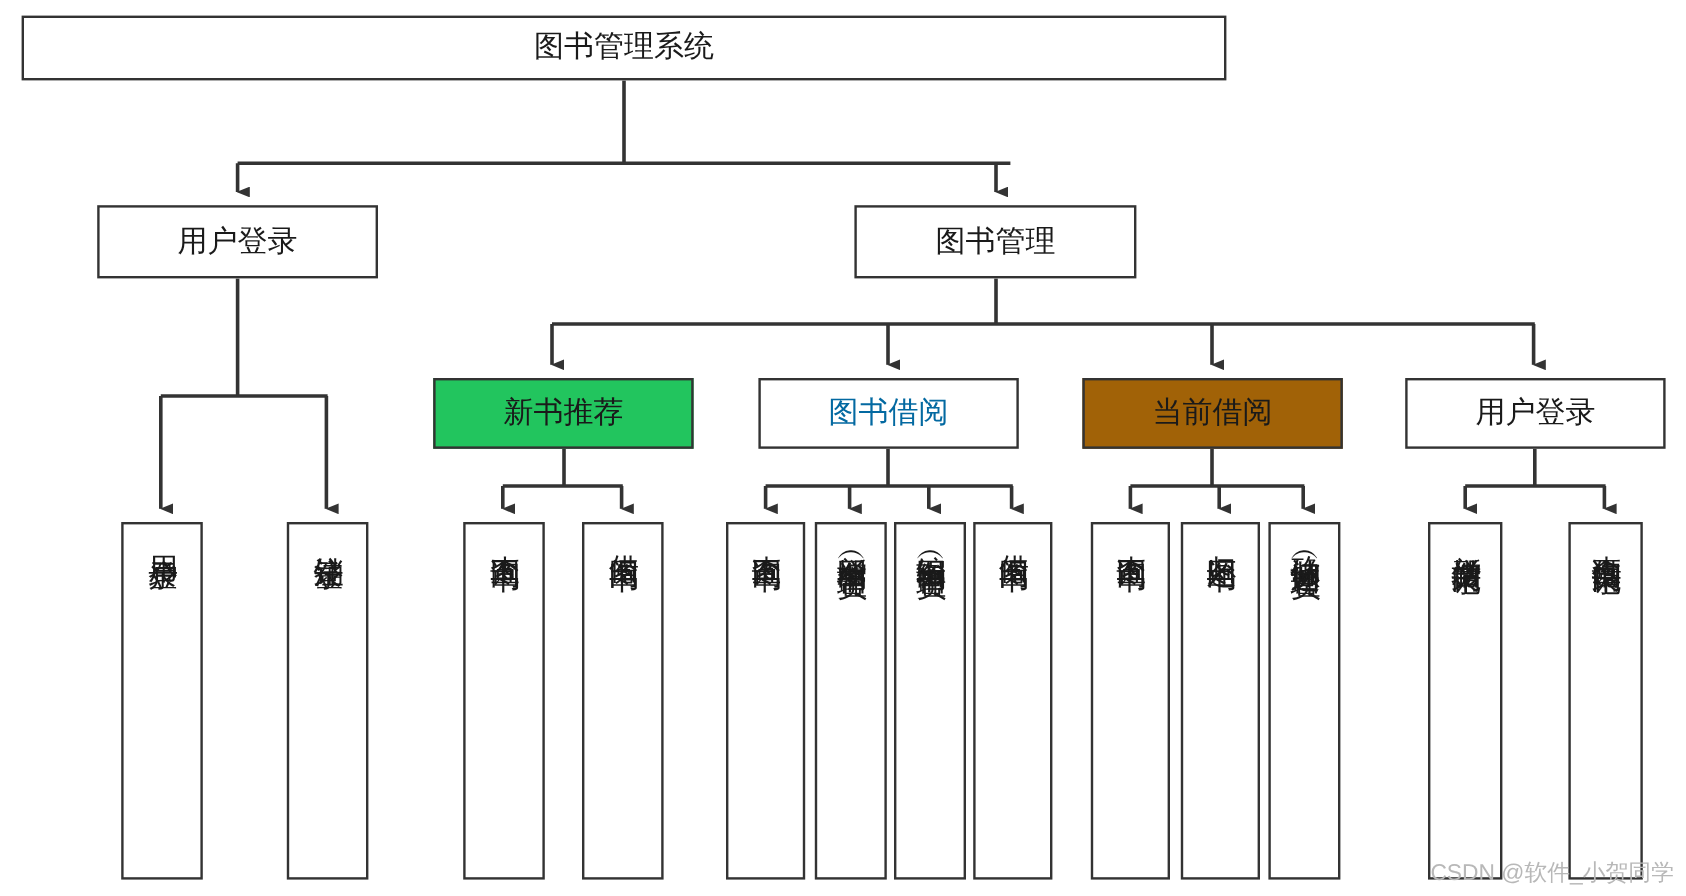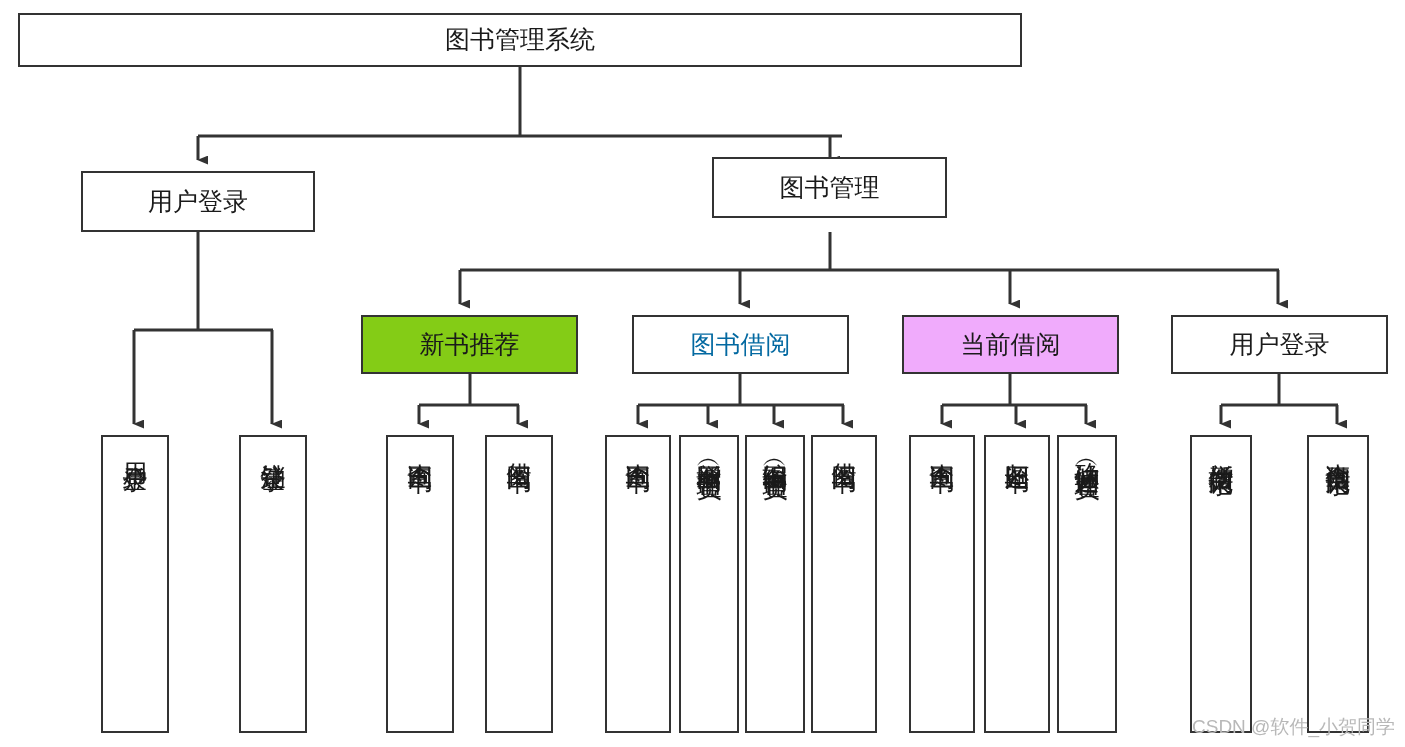--- a/index.html
+++ b/index.html
@@ -122,31 +122,31 @@
     </g>
   </svg>
 
   <div class="node horiz" style="left: 18px; top: 13px; width: 1004px; height: 54px; border-color: rgb(51, 51, 51); background: rgb(255, 255, 255);">
     <span class="label" style="color: rgb(26, 26, 26);">图书管理系统</span>
   </div>
 
   <div class="node horiz" style="left: 81px; top: 171px; width: 234px; height: 61px; border-color: rgb(51, 51, 51); background: rgb(255, 255, 255);">
     <span class="label" style="color: rgb(26, 26, 26);">用户登录</span>
   </div>
-  <div class="node horiz" style="left: 712px; top: 157px; width: 235px; height: 61px; border-color: rgb(51, 51, 51); background: rgb(255, 255, 255);">
+  <div class="node horiz" style="left: 712px; top: 171px; width: 235px; height: 61px; border-color: rgb(51, 51, 51); background: rgb(255, 255, 255);">
     <span class="label" style="color: rgb(26, 26, 26);">图书管理</span>
   </div>
 
-  <div class="node horiz" style="left: 361px; top: 315px; width: 217px; height: 59px; border-color: rgb(51, 51, 51); background: #84cc16;">
+  <div class="node horiz" style="left: 361px; top: 315px; width: 217px; height: 59px; border-color: rgb(51, 51, 51); background: #22c55e;">
     <span class="label" style="color: rgb(26, 26, 26);">新书推荐</span>
   </div>
   <div class="node horiz" style="left: 632px; top: 315px; width: 217px; height: 59px; border-color: rgb(51, 51, 51); background: rgb(255, 255, 255);">
     <span class="label" style="color: #0369a1;">图书借阅</span>
   </div>
-  <div class="node horiz" style="left: 902px; top: 315px; width: 217px; height: 59px; border-color: rgb(51, 51, 51); background: #f0abfc;">
+  <div class="node horiz" style="left: 902px; top: 315px; width: 217px; height: 59px; border-color: rgb(51, 51, 51); background: #a16207;">
     <span class="label" style="color: rgb(26, 26, 26);">当前借阅</span>
   </div>
   <div class="node horiz" style="left: 1171px; top: 315px; width: 217px; height: 59px; border-color: rgb(51, 51, 51); background: rgb(255, 255, 255);">
     <span class="label" style="color: rgb(26, 26, 26);">用户登录</span>
   </div>
 
   <div class="node vert" style="left: 101px; top: 435px; width: 68px; height: 298px; border-color: rgb(51, 51, 51); background: rgb(255, 255, 255);">
     <span class="label" style="color: rgb(26, 26, 26);">用户登录</span>
   </div>
   <div class="node vert" style="left: 239px; top: 435px; width: 68px; height: 298px; border-color: rgb(51, 51, 51); background: rgb(255, 255, 255);">

